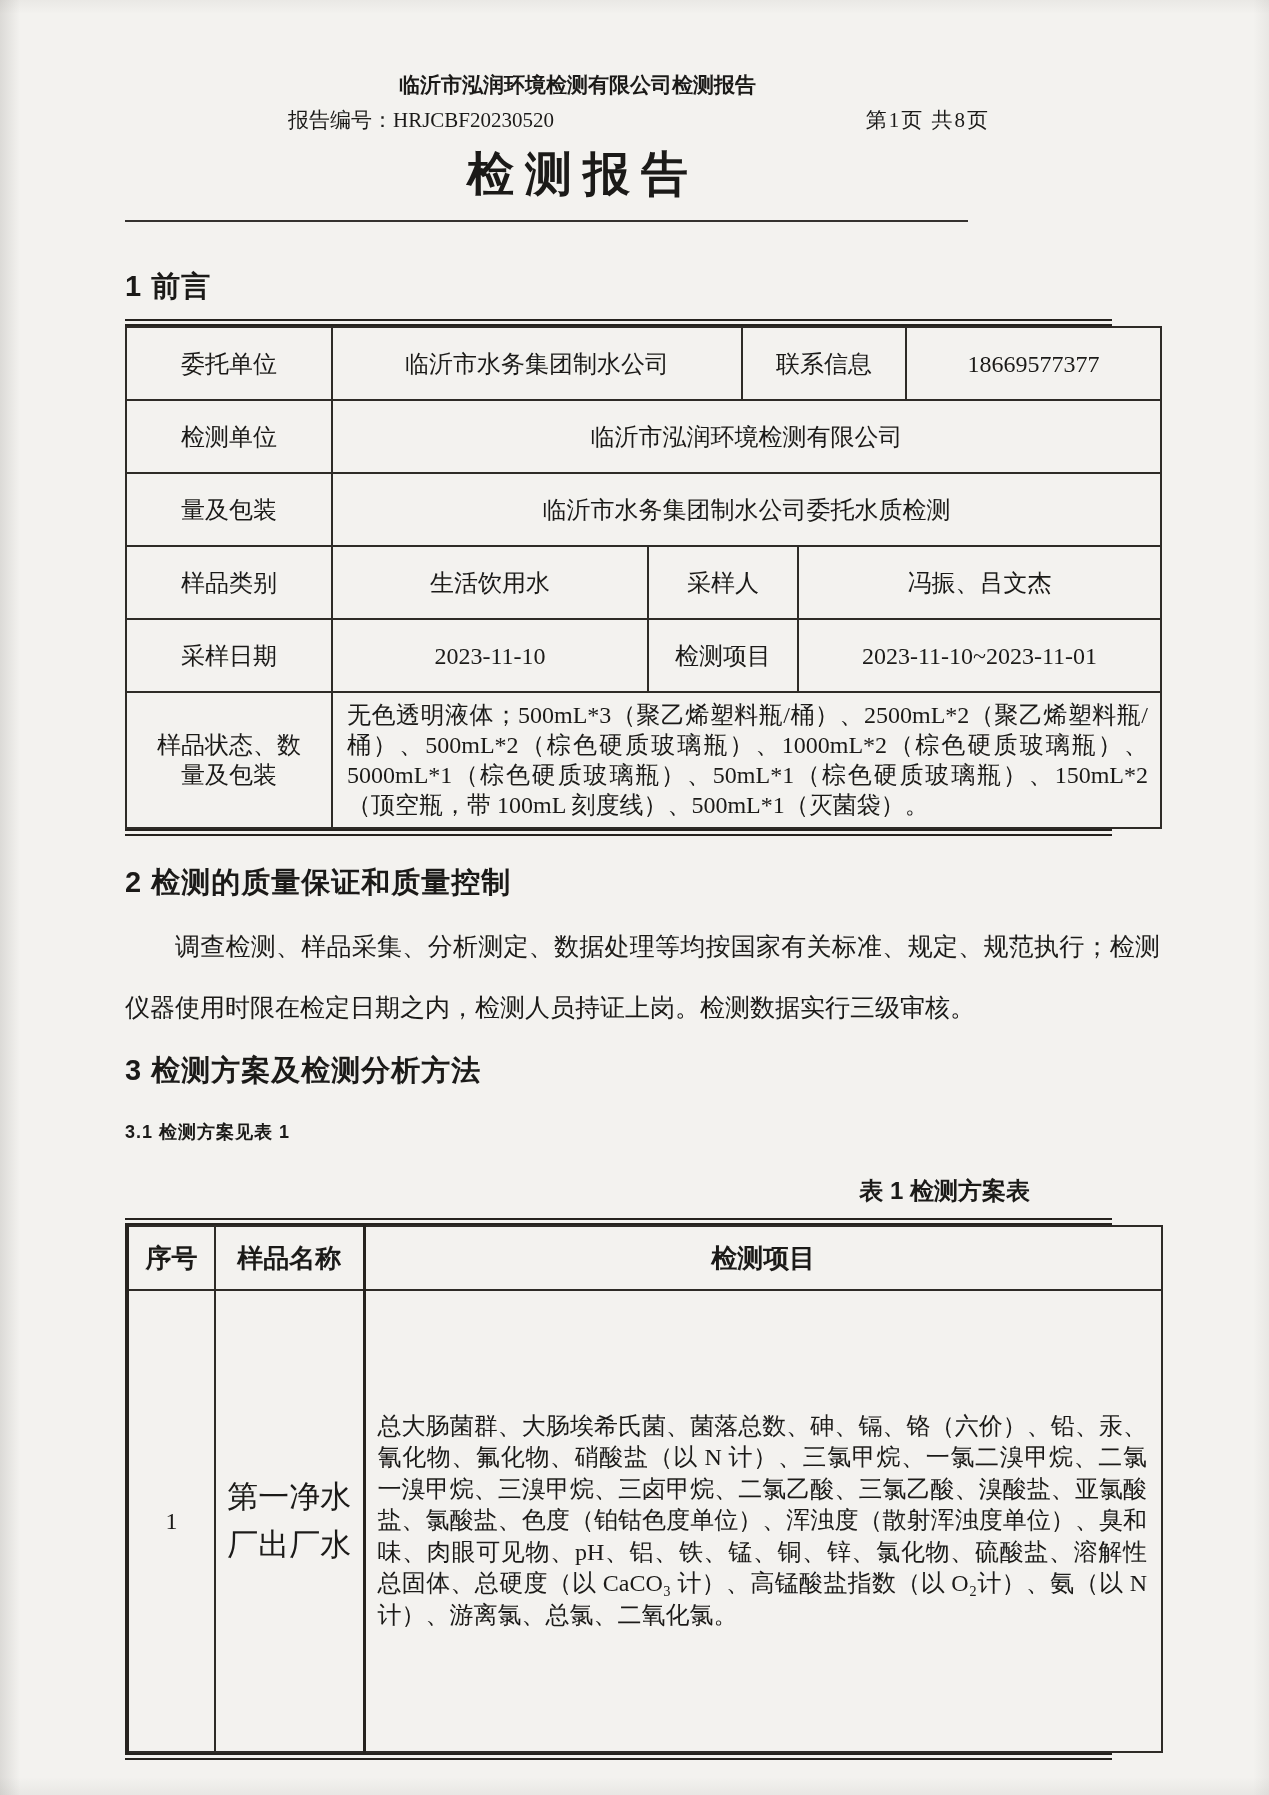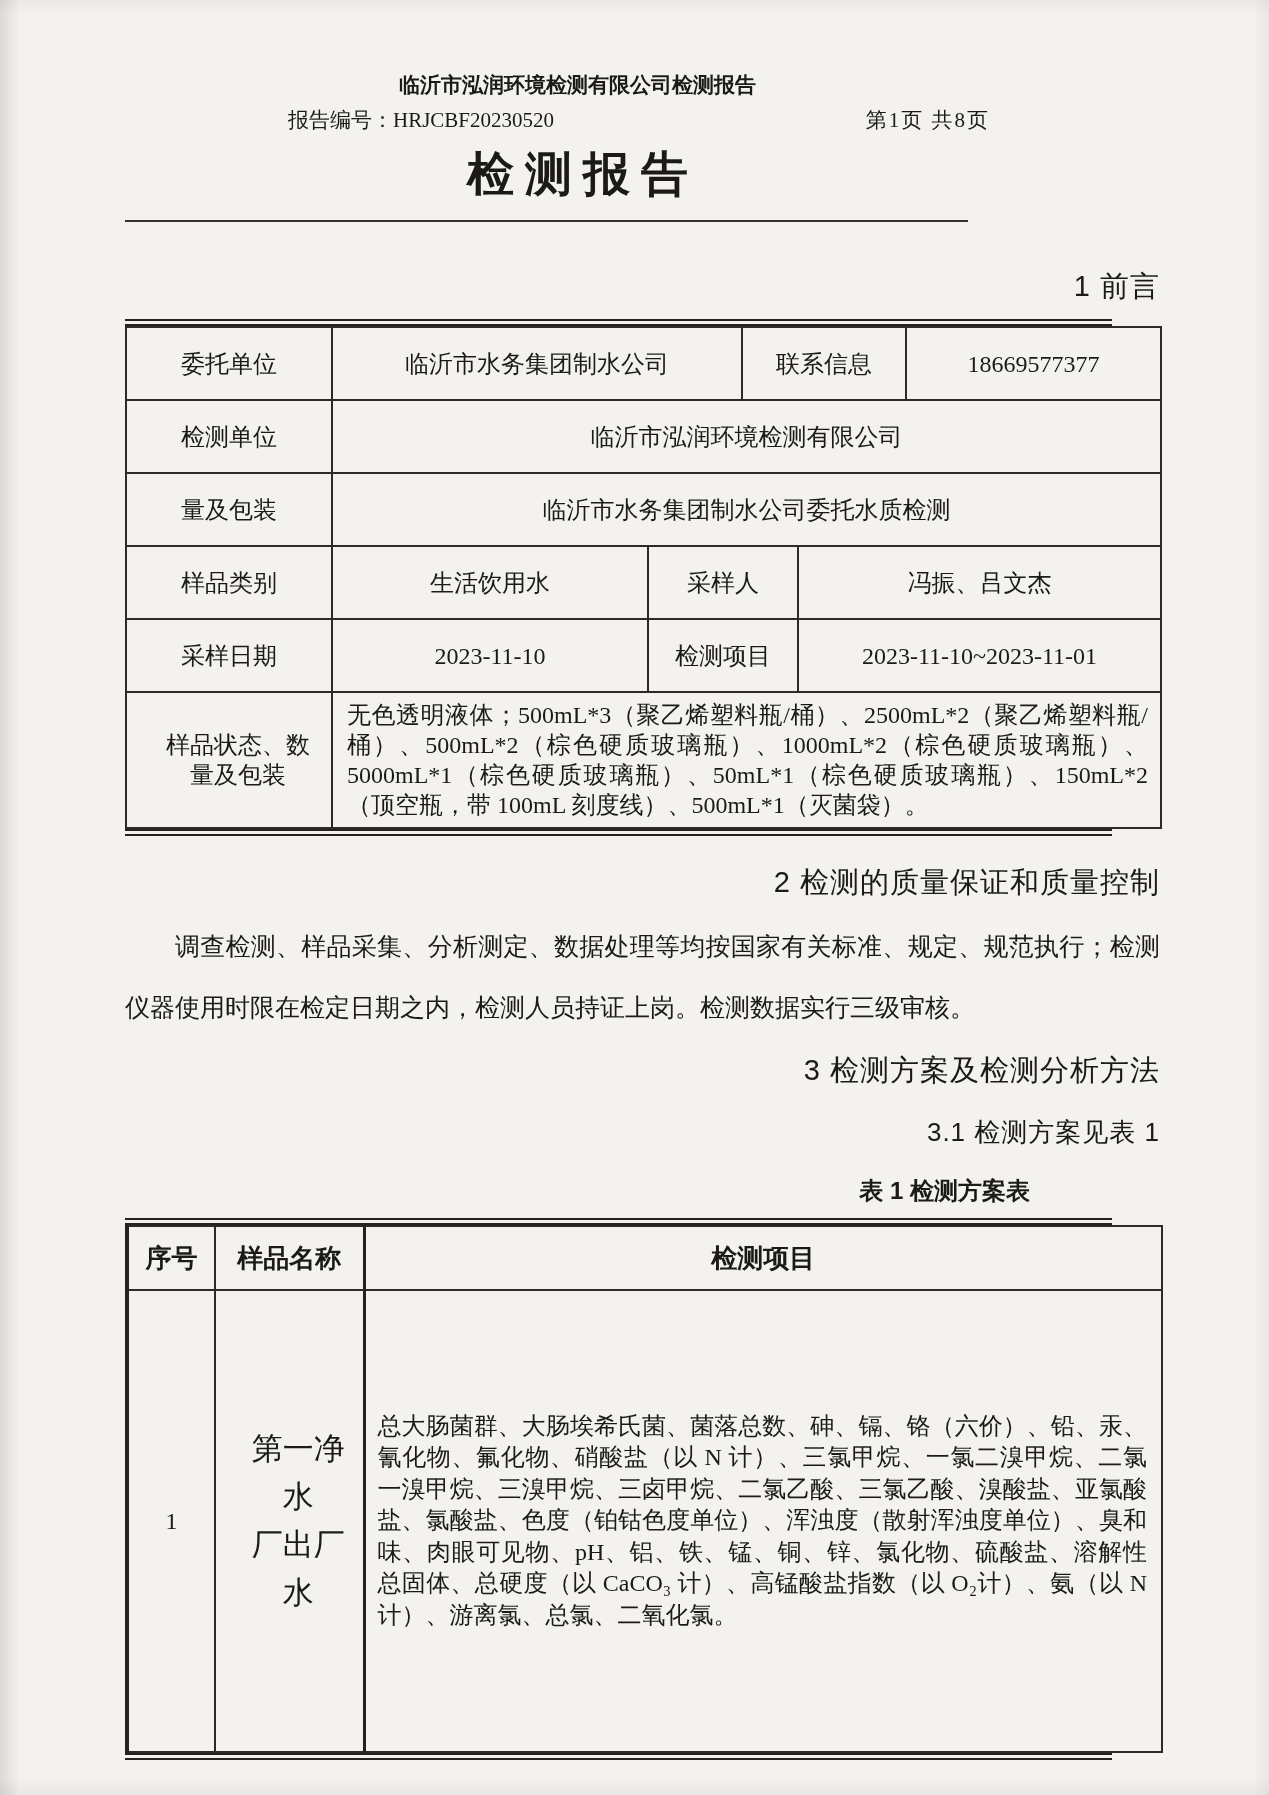--- a/index.html
+++ b/index.html
@@ -39,49 +39,48 @@
     line-height:62px;
     font-family:"Liberation Sans","DejaVu Sans",sans-serif;
     box-sizing:border-box;
   }
   .title-rule {
     margin-top:15px; width:843px; height:0;
     border-top:2px solid #35322f;
   }
 
   .h-sec {
-    font-size:29px; font-weight:normal; line-height:40px;
+    font-size:29px; font-weight:bold; line-height:40px;
     font-family:"Liberation Sans","DejaVu Sans",sans-serif;
     letter-spacing:1px;
-    text-align:right;
   }
   .h1-pos   { margin-top:44px; }
   .h2-pos   { margin-top:26px; }
   .h3-pos   { margin-top:12px; }
-  .h31-pos  { margin-top:24px; font-size:26px; line-height:36px; }
+  .h31-pos  { margin-top:24px; font-size:18px; line-height:36px; }
 
   .tbl-wrap {
     margin-top:13px; width:987px; box-sizing:border-box;
     border-top:7px double #26231f;
     border-bottom:7px double #26231f;
     background:transparent;
   }
   table { width:100%; border-collapse:collapse; table-layout:fixed; }
   td {
     border:2px solid #2e2b27;
     vertical-align:middle; text-align:center;
     font-size:24px; line-height:30px;
     padding:4px 6px;
     overflow:hidden;
   }
   .pref td { height:63px; }
   .pref tr.status-row td { height:122px; }
   .cell-left { text-align:left; padding:6px 12px 6px 14px; }
   .justify  { text-align:justify; }
-  .prewrap  { white-space:pre-line;padding-left:24px; }
+  .prewrap  { white-space:pre-line; }
 
   .qa-para {
     margin-top:14px; width:1035px;
     font-size:25px; line-height:61px;
     text-indent:2em; text-align:justify;
   }
 
   .center-col { width:905px; text-align:right; }
   .tbl-caption {
     margin-top:24px;

